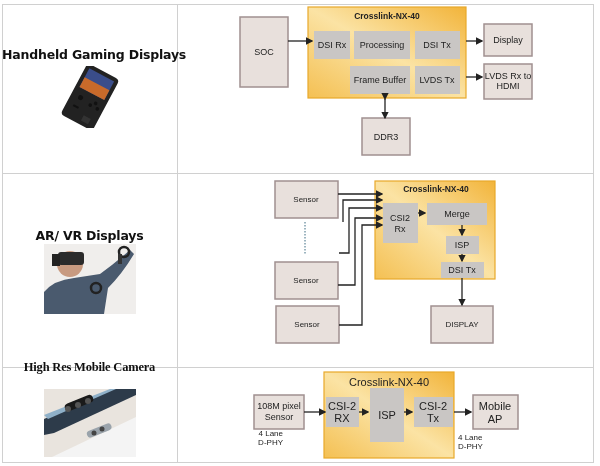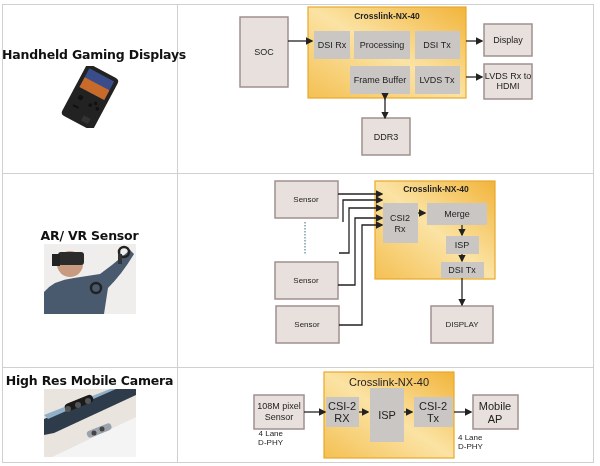--- a/index.html
+++ b/index.html
@@ -36,34 +36,34 @@
       <circle cx="27" cy="36" r="2.5" fill="#111"></circle>
       <circle cx="43" cy="34" r="1.8" fill="#111"></circle>
       <circle cx="47" cy="38" r="1.8" fill="#111"></circle>
       <circle cx="39" cy="38" r="1.8" fill="#111"></circle>
       <rect x="24" y="45" width="6" height="2" fill="#111"></rect>
       <rect x="38" y="50" width="8" height="6" fill="#333"></rect>
     </g>
   </svg>
 </div>
 
-<div class="label" style="left:2px;width:175px;top:228px;">AR/ VR Sensor</div>
+<div class="label" style="left:2px;width:175px;top:228px;">AR/ VR Displays</div>
 <div class="photo" style="left:44px;top:244px;width:92px;height:70px;background:#f0eeec;">
   <svg width="92" height="70" viewBox="0 0 92 70">
     <path d="M0 70 L0 48 Q10 36 30 34 L56 30 Q70 20 86 6 L90 10 Q78 30 64 44 L60 70 Z" fill="#4a5a6e"></path>
     <circle cx="26" cy="20" r="13" fill="#c89a80"></circle>
     <rect x="14" y="8" width="26" height="13" rx="3" fill="#2b2b2b"></rect>
     <rect x="8" y="10" width="8" height="12" fill="#222"></rect>
     <circle cx="80" cy="8" r="5" fill="none" stroke="#222" stroke-width="2.5"></circle>
     <circle cx="52" cy="44" r="5" fill="none" stroke="#222" stroke-width="2.5"></circle>
     <rect x="74" y="10" width="4" height="10" fill="#333"></rect>
   </svg>
 </div>
 
-<div class="label" style="left:2px;width:175px;top:373px;">High Res Mobile Camera</div>
+<div class="label" style="left:2px;width:175px;top:360px;font-family:Liberation Serif, serif;">High Res Mobile Camera</div>
 <div class="photo" style="left:44px;top:389px;width:92px;height:68px;background:#e9e4de;">
   <svg width="92" height="68" viewBox="0 0 92 68">
     <path d="M0 30 L70 0 L92 0 L92 6 L10 44 L0 46 Z" fill="#2d3b4a"></path>
     <path d="M0 26 L66 0 L72 0 L4 30 Z" fill="#8fb0c8"></path>
     <rect x="20" y="10" width="30" height="8" rx="4" fill="#1a1a1a" transform="rotate(-22 35 14)"></rect>
     <circle cx="24" cy="20" r="3" fill="#555"></circle>
       <circle cx="34" cy="16" r="3" fill="#555"></circle>
       <circle cx="44" cy="12" r="3" fill="#555"></circle>
     <path d="M8 68 L92 28 L92 68 Z" fill="#f4f4f4"></path>
     <rect x="42" y="38" width="26" height="7" rx="3.5" fill="#9aa3ab" transform="rotate(-22 55 41)"></rect>

